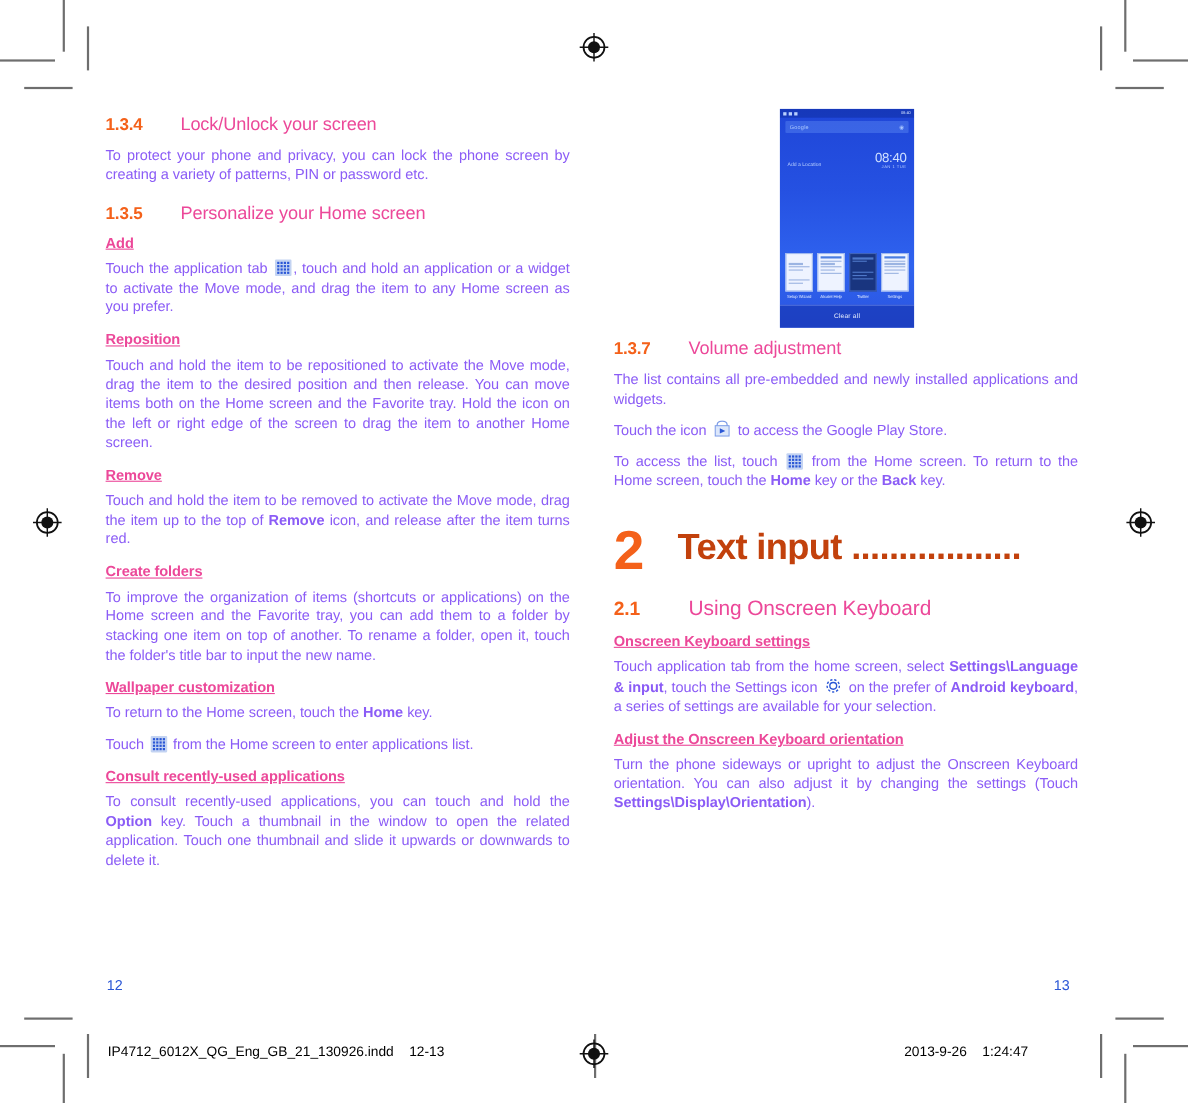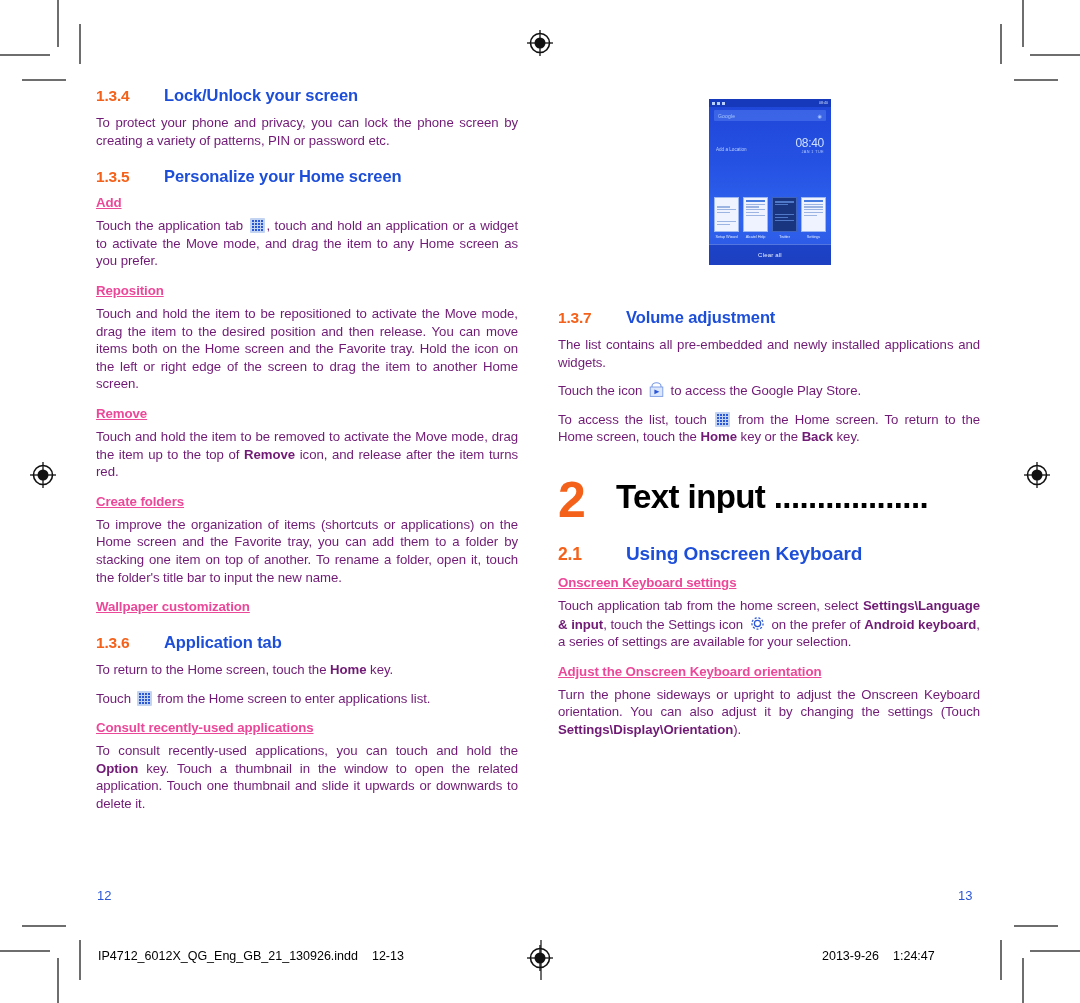--- a/index.html
+++ b/index.html
@@ -30,43 +30,43 @@
   .regmark {
     position: absolute;
     width: 30px;
     height: 30px;
   }
   .regmark svg { display: block; }
 
   
   .col {
     position: absolute;
-    top: 86px;
+    top: 104px;
     width: 422px;
   }
   .col-left  { left: 96px; }
   .col-right { left: 558px; }
 
   
   .h-num {
     display: flex;
     align-items: baseline;
     margin: 0 0 9px 0;
   }
   .h-num .num {
     color: #f4611a;
     font-weight: bold;
     font-size: 15.5px;
     width: 68px;
     flex: none;
     letter-spacing: -0.2px;
   }
   .h-num .txt {
-    color: #1d4ed8;
-    font-weight: bold;
+    color: #ec4899;
+    font-weight: normal;
     font-size: 16.5px;
     letter-spacing: -0.1px;
   }
   .h-num.lvl2 .num { font-size: 17.5px; }
   .h-num.lvl2 .txt { font-size: 19px; }
 
   .h-sub {
     color: #ec4899;
     font-weight: bold;
     font-size: 13.3px;
@@ -84,32 +84,32 @@
   }
   .chapter .cnum {
     color: #f4611a;
     font-size: 50px;
     font-weight: bold;
     line-height: 0.82;
     width: 58px;
     flex: none;
   }
   .chapter .ctitle {
-    color: #000000;
+    color: #c2410c;
     font-size: 33px;
     font-weight: bold;
     line-height: 1;
     letter-spacing: -0.6px;
     white-space: nowrap;
     overflow: hidden;
   }
 
   
   p.body {
-    color: #701a75;
+    color: #8b5cf6;
     font-size: 13.2px;
     line-height: 17.6px;
     margin: 0 0 11px 0;
     text-align: justify;
     text-justify: inter-word;
     letter-spacing: -0.05px;
   }
   p.body.nojust { text-align: left; }
   p.body b { font-weight: bold; }
 
@@ -140,21 +140,21 @@
     width: 17px;
     height: 17px;
   }
 
   
   .phone-shot {
     position: absolute;
     left: 709px;
     top: 99px;
     width: 122px;
-    height: 166px;
+    height: 199px;
     background: linear-gradient(#1f46d8 0%, #2551e2 38%, #2f63ef 72%, #2a54e0 100%);
     overflow: hidden;
     font-size: 4px;
     color: #cfe0ff;
   }
   .ph-status {
     height: 8px;
     display: flex;
     align-items: center;
     padding: 0 3px;
@@ -350,24 +350,20 @@
     <p class="body">Touch and hold the item to be repositioned to activate the Move mode, drag the item to the desired position and then release. You can move items both on the Home screen and the Favorite tray. Hold the icon on the left or right edge of the screen to drag the item to another Home screen.</p>
 
     <span class="h-sub">Remove</span>
     <p class="body"><span>Touch and hold the item to be removed to activate the Move mode, drag the item up to the top of </span><b>Remove</b><span> icon, and release after the item turns red.</span></p>
 
     <span class="h-sub">Create folders</span>
     <p class="body">To improve the organization of items (shortcuts or applications) on the Home screen and the Favorite tray, you can add them to a folder by stacking one item on top of another. To rename a folder, open it, touch the folder's title bar to input the new name.</p>
 
     <span class="h-sub">Wallpaper customization</span>
 
-    <div class="h-num" style="margin-top:19px;">
-      <span class="num">1.3.6</span>
-      <span class="txt">Application tab</span>
-    </div>
     <p class="body nojust"><span>To return to the Home screen, touch the </span><b>Home</b><span> key.</span></p>
     <p class="body nojust">
       <span>Touch</span>
       <span class="icon-inline icon-apptab">
         <i style="left:2px;top:2px;"></i><i style="left:5px;top:2px;"></i><i style="left:8px;top:2px;"></i><i style="left:11px;top:2px;"></i>
         <i style="left:2px;top:5px;"></i><i style="left:5px;top:5px;"></i><i style="left:8px;top:5px;"></i><i style="left:11px;top:5px;"></i>
         <i style="left:2px;top:8px;"></i><i style="left:5px;top:8px;"></i><i style="left:8px;top:8px;"></i><i style="left:11px;top:8px;"></i>
         <i style="left:2px;top:11px;"></i><i style="left:5px;top:11px;"></i><i style="left:8px;top:11px;"></i><i style="left:11px;top:11px;"></i>
       </span>
       <span>from the Home screen to enter applications list.</span>

